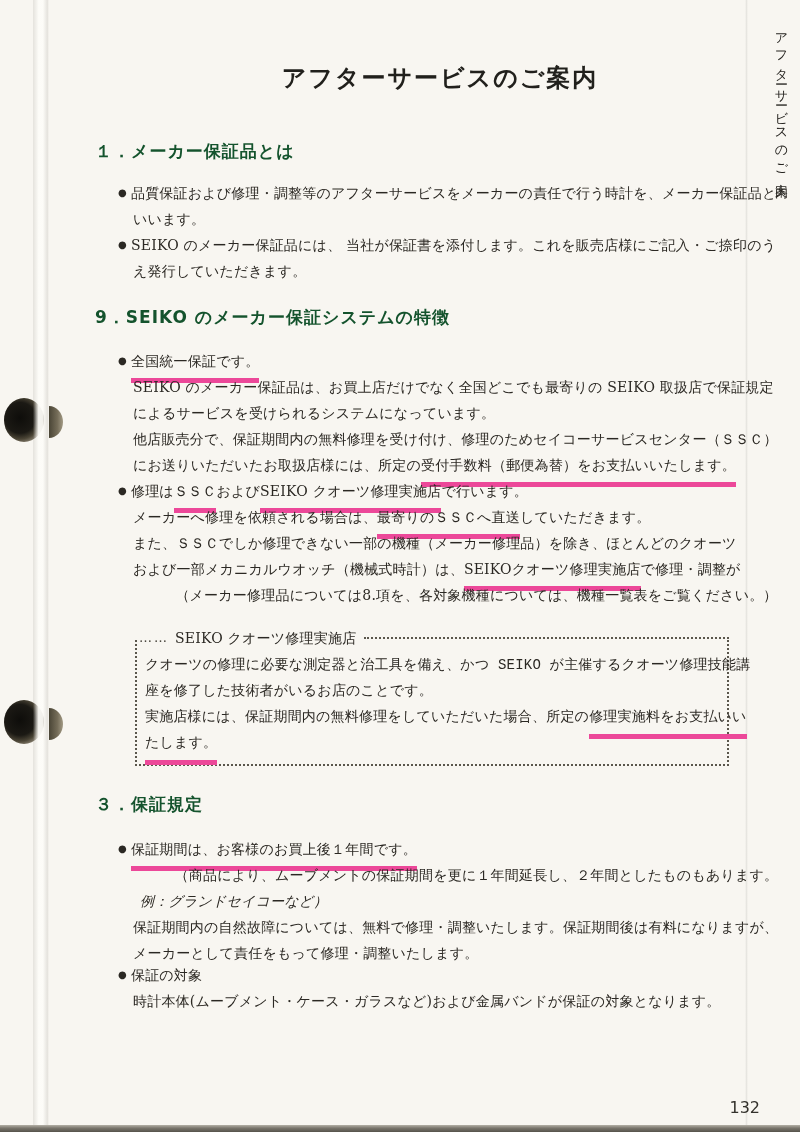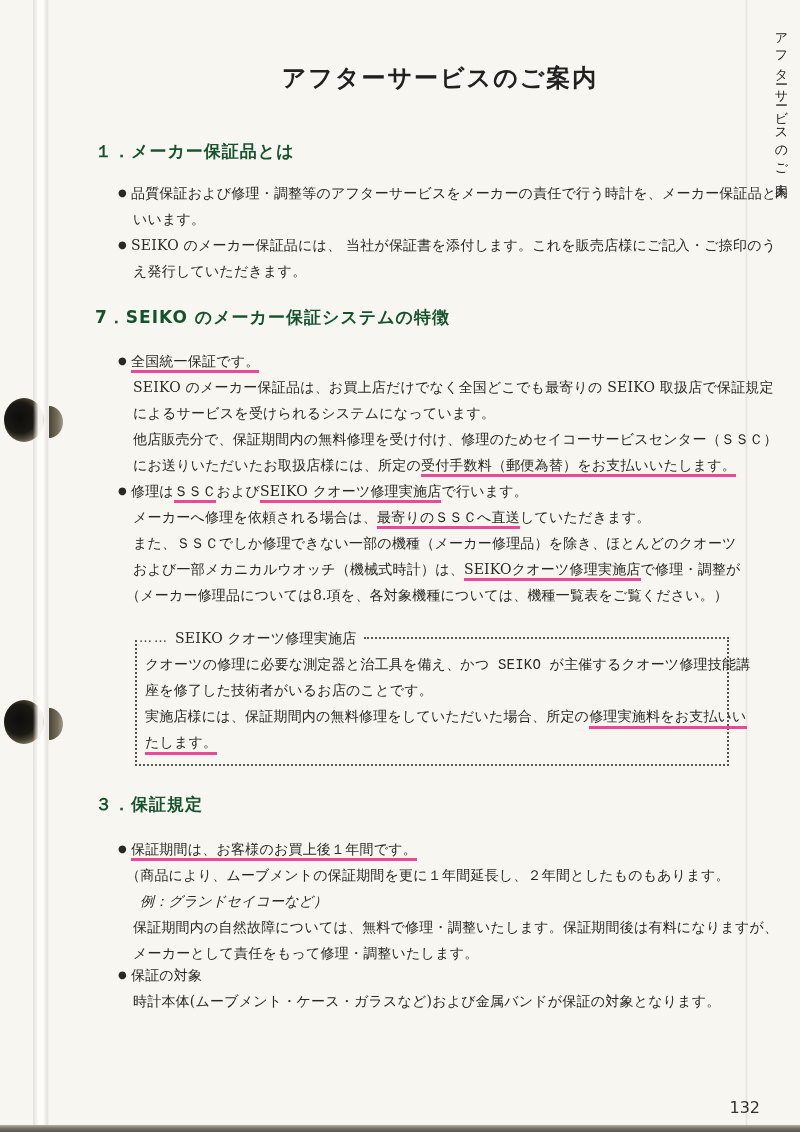--- a/index.html
+++ b/index.html
@@ -34,23 +34,23 @@
     font-size:24px; font-weight:bold; letter-spacing:2px; color:#21201c;}
 
   .sec-heading{position:absolute; left:95px;
     font-family:"DejaVu Sans","Liberation Sans",sans-serif;
     font-size:17px; font-weight:bold; letter-spacing:1px; color:#14532d;}
 
   .block{position:absolute; left:118px; font-size:14px; letter-spacing:0.2px;}
   .line{height:26px; line-height:26px; white-space:nowrap;}
   .b{font-size:10px; margin-right:4px; vertical-align:2px;}
   .cont{padding-left:15px;}
-  .cont-p{padding-left:8px;}
+  .cont-p{padding-left:8px;text-align:right;}
   .cont-ex{padding-left:22px;font-style:italic;}
-  .u{border-bottom:3px solid #ec4899; padding-bottom:1px;}
+  .u{border-bottom:5px solid #ec4899; padding-bottom:9px;}
 
   .infobox{position:absolute; top:640px; left:135px; width:590px; z-index:2;
     border-left:2px dotted #5a564c; border-right:2px dotted #5a564c; border-bottom:2px dotted #5a564c;
     font-size:14px; letter-spacing:0.2px;}
   .box-titlebar{display:flex; align-items:center; height:16px; margin-top:-10px; line-height:16px;}
   .leader{color:#4a473f; letter-spacing:2px; font-size:13px; padding-left:2px;}
   .box-title{padding:0 8px 0 6px; white-space:nowrap;}
   .leader-fill{flex:1; height:0; border-top:2px dotted #5a564c; margin-right:-2px;}
   .box-body{padding:6px 6px 8px 8px;font-family:Liberation Mono, monospace;}
 
@@ -75,21 +75,21 @@
   <div class="doc-title">アフターサービスのご案内</div>
 
   <div class="sec-heading" style="top:140px">１．メーカー保証品とは</div>
   <div class="block" style="top:180px">
     <div class="line"><span class="b">●</span><span>品質保証および修理・調整等のアフターサービスをメーカーの責任で行う時計を、メーカー保証品と</span></div>
     <div class="line cont"><span>いいます。</span></div>
     <div class="line"><span class="b">●</span><span>SEIKO のメーカー保証品には、 当社が保証書を添付します。これを販売店様にご記入・ご捺印のう</span></div>
     <div class="line cont"><span>え発行していただきます。</span></div>
   </div>
 
-  <div class="sec-heading" style="top:306px">7．SEIKO のメーカー保証システムの特徴</div>
+  <div class="sec-heading" style="top:306px">9．SEIKO のメーカー保証システムの特徴</div>
   <div class="block" style="top:348px">
     <div class="line"><span class="b">●</span><span class="u">全国統一保証です。</span></div>
     <div class="line cont"><span>SEIKO のメーカー保証品は、お買上店だけでなく全国どこでも最寄りの SEIKO 取扱店で保証規定</span></div>
     <div class="line cont"><span>によるサービスを受けられるシステムになっています。</span></div>
     <div class="line cont"><span>他店販売分で、保証期間内の無料修理を受け付け、修理のためセイコーサービスセンター（ＳＳＣ）</span></div>
     <div class="line cont"><span>にお送りいただいたお取扱店様には、所定の</span><span class="u">受付手数料（郵便為替）をお支払いいたします。</span></div>
     <div class="line"><span class="b">●</span><span>修理は</span><span class="u">ＳＳＣ</span><span>および</span><span class="u">SEIKO クオーツ修理実施店</span><span>で行います。</span></div>
     <div class="line cont"><span>メーカーへ修理を依頼される場合は、</span><span class="u">最寄りのＳＳＣへ直送</span><span>していただきます。</span></div>
     <div class="line cont"><span>また、ＳＳＣでしか修理できない一部の機種（メーカー修理品）を除き、ほとんどのクオーツ</span></div>
     <div class="line cont"><span>および一部メカニカルウオッチ（機械式時計）は、</span><span class="u">SEIKOクオーツ修理実施店</span><span>で修理・調整が</span></div>

